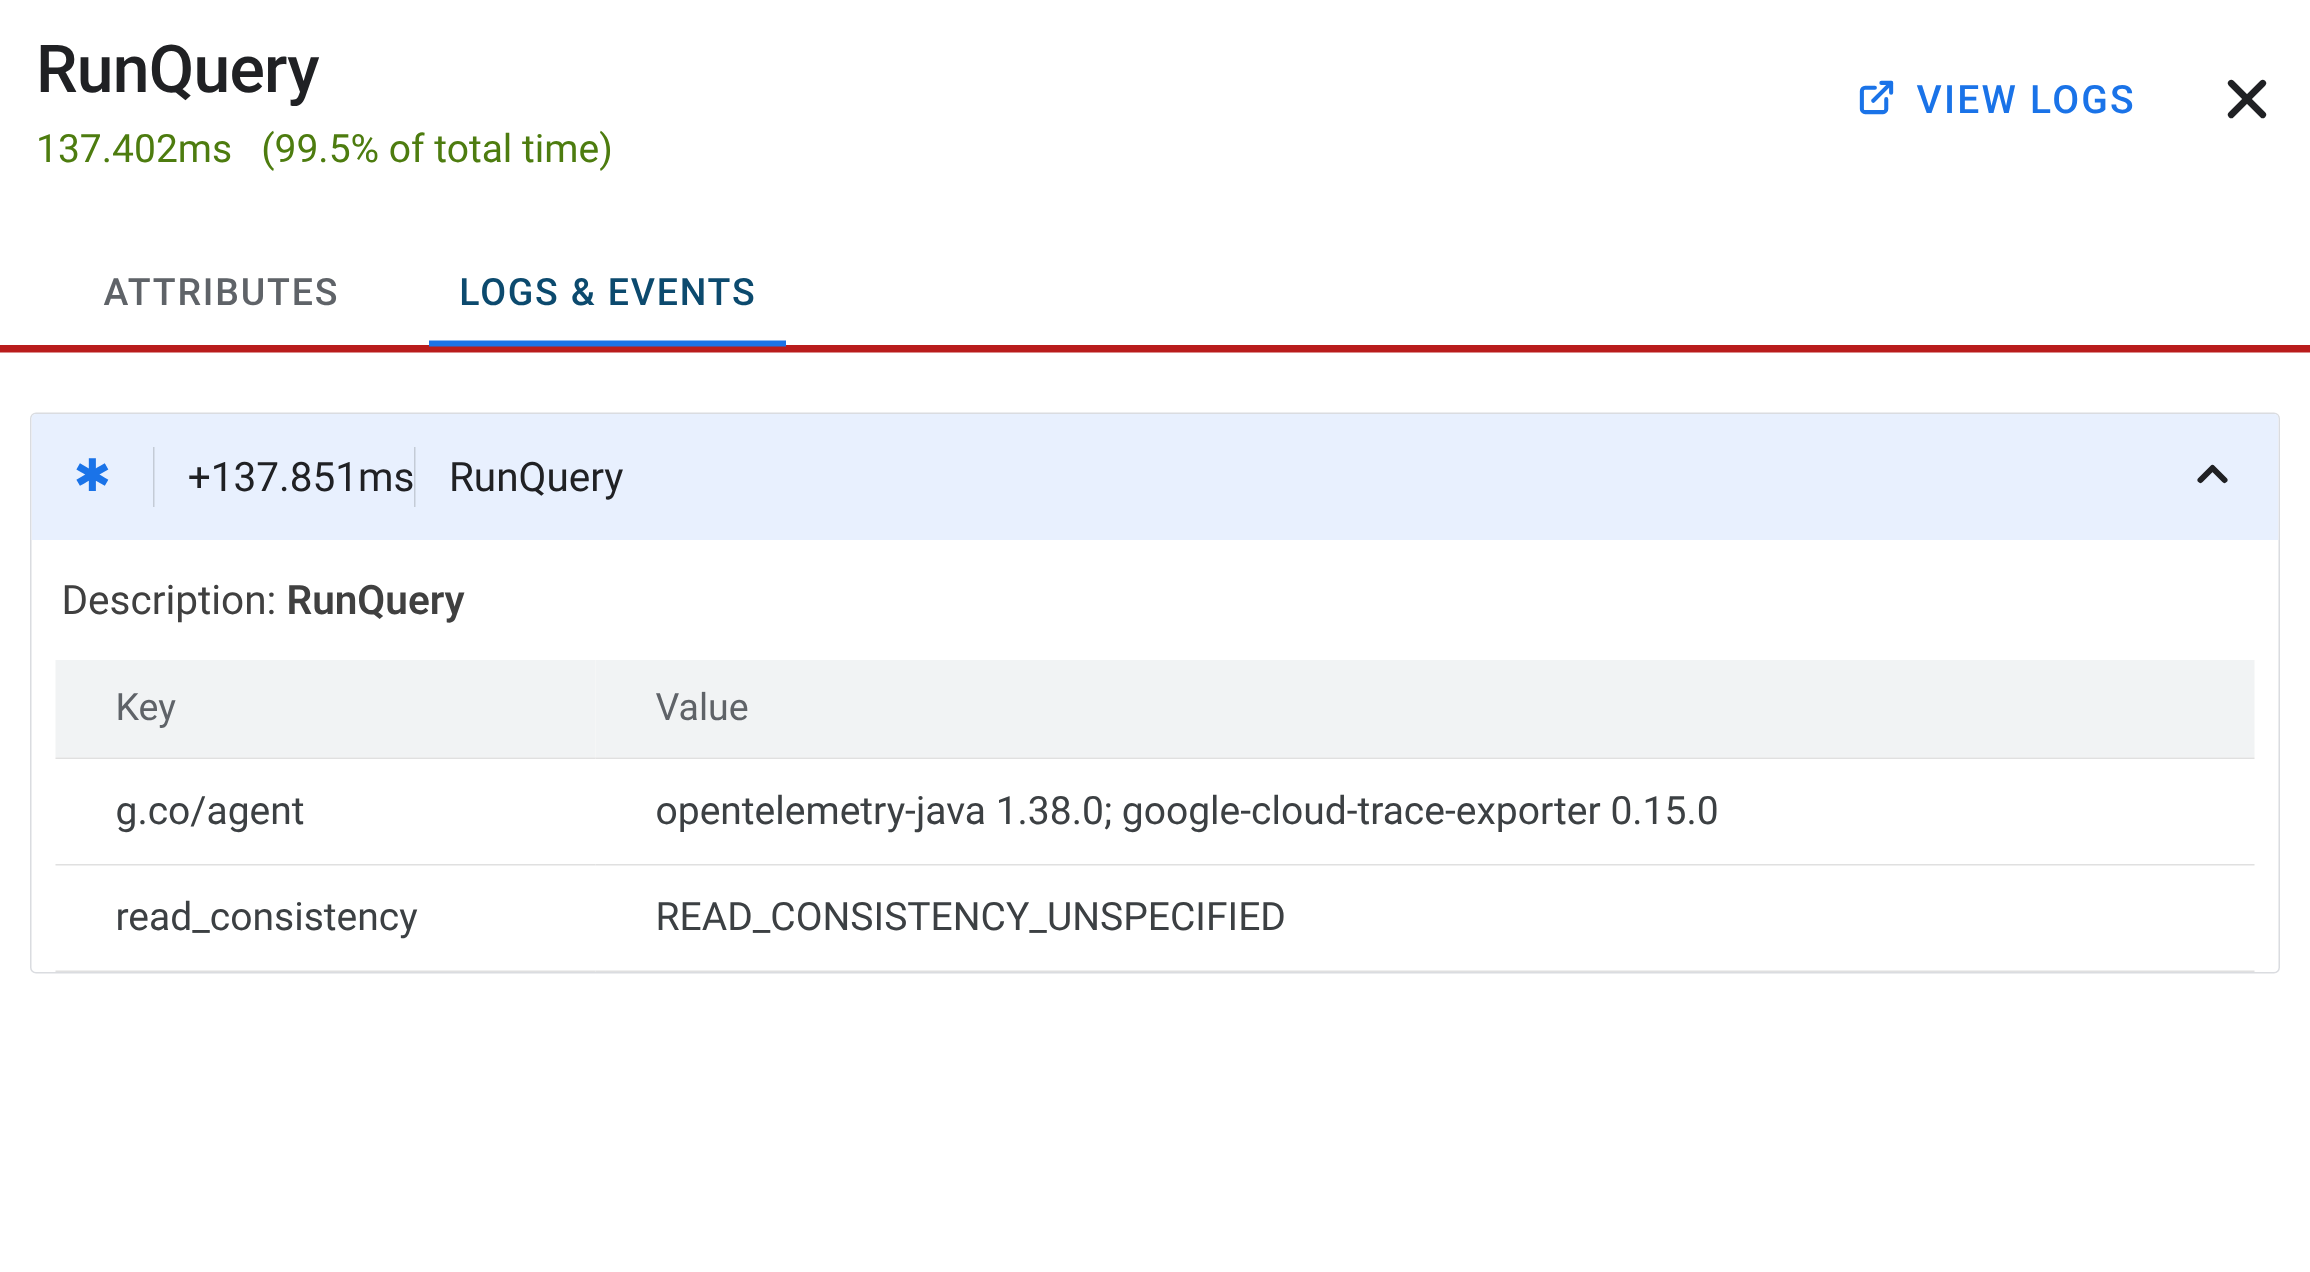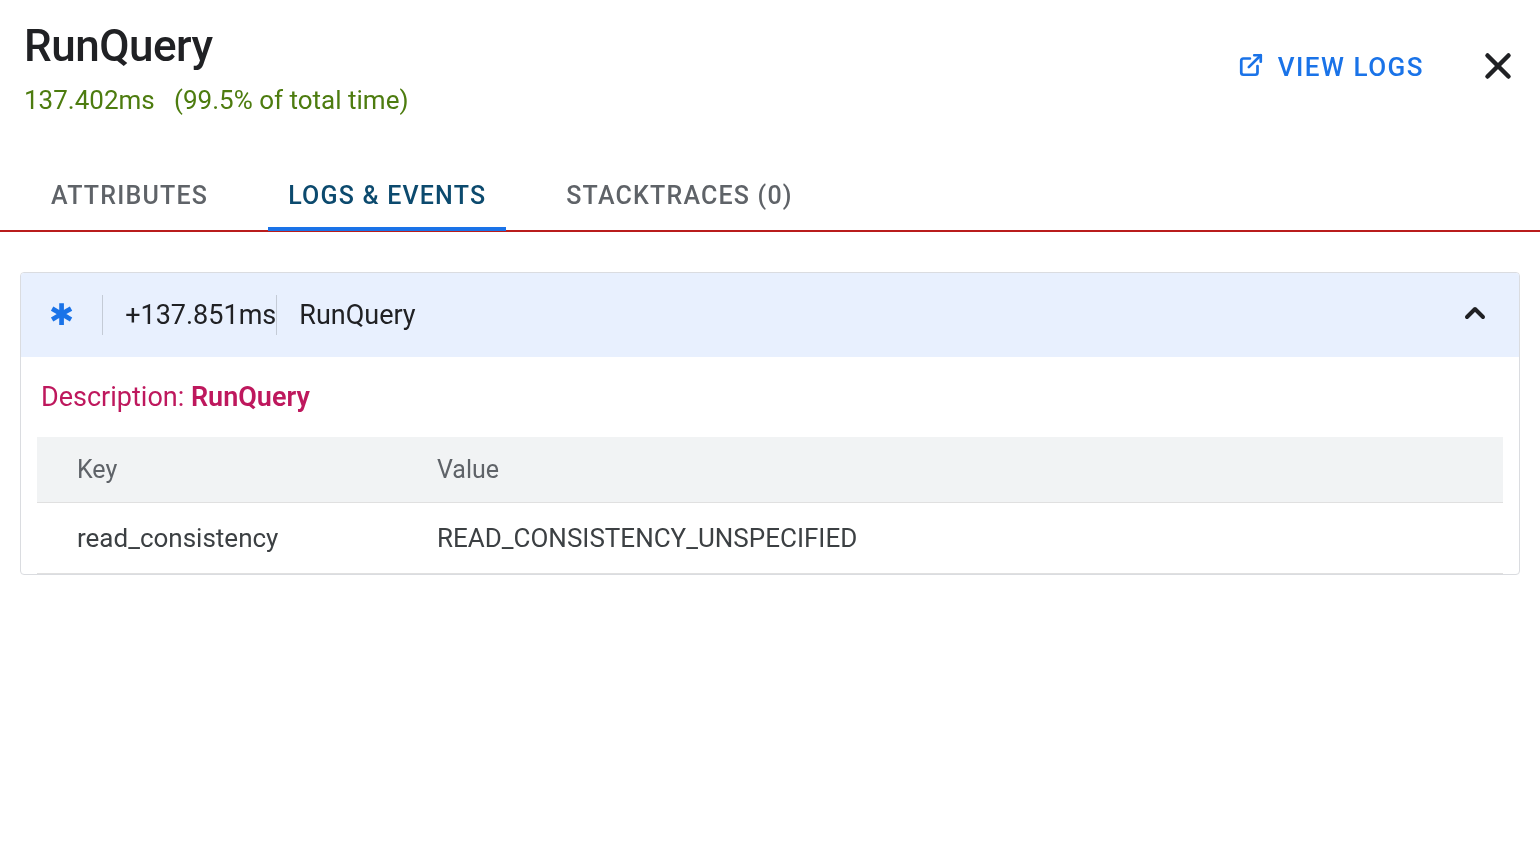--- a/index.html
+++ b/index.html
@@ -63,23 +63,23 @@
       display: flex;
       align-items: center;
       justify-content: center;
     }
     .close-btn svg {
       width: 36px;
       height: 36px;
     }
     .tabs {
       display: flex;
-      border-bottom: 2px solid #b91c1c;
+      border-bottom: 5px solid #b91c1c;
       margin-top: 48px;
-      padding: 0 11px;
+      padding: 0 29px;
       gap: 0;
     }
     .tab {
       padding: 18px 40px 20px 40px;
       font-size: 25px;
       font-weight: 500;
       color: #5f6368;
       letter-spacing: 1.2px;
       cursor: pointer;
       position: relative;
@@ -137,21 +137,21 @@
     }
     .chevron svg {
       width: 32px;
       height: 32px;
     }
     .event-body {
       padding: 24px 16px 0 16px;
     }
     .description {
       font-size: 27px;
-      color: #be185d;
+      color: #404040;
       margin-bottom: 24px;
       padding-left: 4px;
     }
     .description-label {
       font-weight: 400;
     }
     .description-value {
       font-weight: 600;
     }
     .kv-table {
@@ -211,21 +211,20 @@
           <line x1="19" y1="5" x2="5" y2="19"></line>
         </svg>
       </span>
     </div>
   </div>
 </div>
 
 <div class="tabs">
   <div class="tab">ATTRIBUTES</div>
   <div class="tab active">LOGS &amp; EVENTS</div>
-  <div class="tab">STACKTRACES (0)</div>
 </div>
 
 <div class="content">
   <div class="event-card">
     <div class="event-header">
       <span class="event-icon">✱</span>
       <span class="divider"></span>
       <span class="event-time">+137.851ms</span>
       <span class="divider"></span>
       <span class="event-name">RunQuery</span>
@@ -241,20 +240,24 @@
       </div>
       <table class="kv-table">
         <thead>
           <tr>
             <th>Key</th>
             <th>Value</th>
           </tr>
         </thead>
         <tbody>
           <tr>
+            <td>g.co/agent</td>
+            <td>opentelemetry-java 1.38.0; google-cloud-trace-exporter 0.15.0</td>
+          </tr>
+          <tr>
             <td>read_consistency</td>
             <td>READ_CONSISTENCY_UNSPECIFIED</td>
           </tr>
         </tbody>
       </table>
     </div>
   </div>
 </div>
 
 </body></html>

